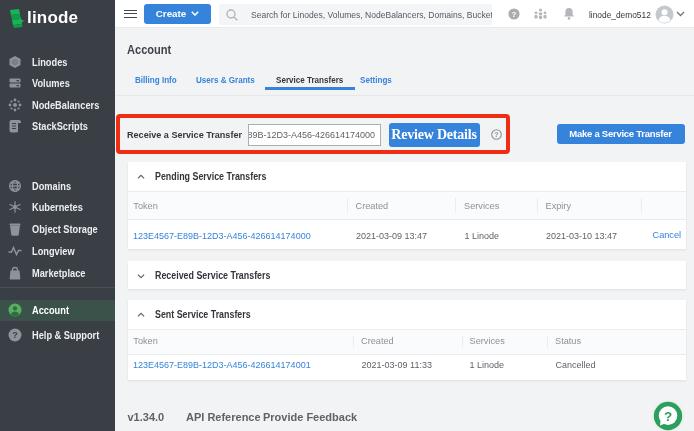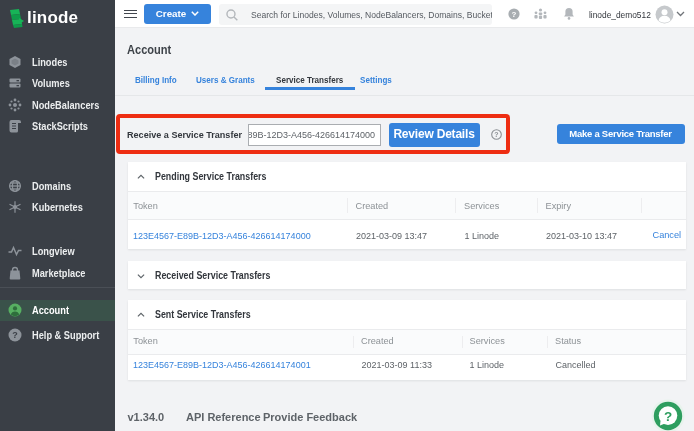--- a/index.html
+++ b/index.html
@@ -27,21 +27,21 @@
 #acct-h1 { left:126.5px; top:43px; font-size:13.5px; line-height:13px; color:#3e4349; font-weight:600; transform:scaleX(0.82); transform-origin:0 0; }
 .tab { position:absolute; top:73.5px; font-size:9.5px; font-weight:700; color:#3683dc; transform:scaleX(0.85); transform-origin:0 0; white-space:nowrap; }
 #tab-active { color:#32363c; }
 #tab-underline { left:265.3px; top:87.4px; width:89.3px; height:2.6px; background:#3683dc; }
 #tabborder { left:115px; top:95px; width:579px; height:1px; background:#e5e7e9; }
 
 #redbox { left:116px; top:113.5px; width:394px; height:40px; border:4px solid #ee2d12; border-radius:4px; }
 #rlabel { left:127px; top:128.5px; font-size:9.5px; font-weight:700; color:#32363c; transform:scaleX(0.955); transform-origin:0 0; }
 #rinput { left:248px; top:123.5px; width:133px; height:22px; background:#fff; border:1px solid #aaadb1; overflow:hidden; }
 #rinput span { position:absolute; right:5px; top:50%; transform:translateY(-50%); font-size:9px; color:#5e6368; white-space:nowrap; }
-#reviewbtn { left:388.5px; top:123px; width:91px; height:23.5px; background:#3683dc; border-radius:3px; color:#fff; font-size:12px; font-weight:700; text-align:center; line-height:23.5px; letter-spacing:-0.2px; }
+#reviewbtn { left:388.5px; top:123px; width:91px; height:23.5px; background:#3683dc; border-radius:3px; color:#fff; font-size:14px; font-weight:700; text-align:center; line-height:23.5px; letter-spacing:-0.2px;font-family:Liberation Serif, serif; }
 #makebtn { left:556.5px; top:123.5px; width:128px; height:20.5px; background:#3683dc; border-radius:3px; color:#fff; font-size:9.5px; font-weight:700; text-align:center; line-height:20.5px; letter-spacing:-0.25px; }
 
 .card { position:absolute; left:128px; width:558px; background:#fff; box-shadow:0 1px 2px rgba(50,54,60,0.10); }
 .caret { position:absolute; left:9px; width:8px; height:8px; }
 .sectitle { position:absolute; left:27.3px; font-size:10.5px; font-weight:700; color:#32363c; white-space:nowrap; transform:scaleX(0.845); transform-origin:0 0; }
 .thead { position:absolute; left:0; width:100%; background:#fafbfc; border-top:1px solid #eaebed; border-bottom:1px solid #eaebed; }
 .th { position:absolute; font-size:9.2px; color:#8d9296; white-space:nowrap; }
 .td { position:absolute; font-size:9px; color:#5e6368; white-space:nowrap; }
 .tlink { color:#3683dc; }
 .vsep { position:absolute; top:6px; bottom:6px; width:1px; background:#ededef; }
@@ -125,20 +125,27 @@
             <line x1="7" y1="7" x2="7" y2="1.2"></line>
             <line x1="7" y1="7" x2="12.5" y2="4.2"></line>
             <line x1="7" y1="7" x2="12.5" y2="9.8"></line>
             <line x1="7" y1="7" x2="7" y2="12.8"></line>
             <line x1="7" y1="7" x2="1.5" y2="9.8"></line>
             <line x1="7" y1="7" x2="1.5" y2="4.2"></line>
           </g>
         </g>
       </svg>
     <span class="lb">Kubernetes</span>
+  </div>
+  <div class="navitem" style="top:218.5px">
+    <svg class="ic" viewBox="0 0 14 14">
+        <path d="M2 3.5 h10 l-1.2 9 a1.5 1.5 0 0 1 -1.5 1.3 h-4.6 a1.5 1.5 0 0 1 -1.5 -1.3z" fill="#8d939a"></path>
+        <rect x="1.5" y="1.5" width="11" height="2" rx="1" fill="#8d939a"></rect>
+      </svg>
+    <span class="lb">Object Storage</span>
   </div>
   <div class="navitem" style="top:240px">
     <svg class="ic" viewBox="0 0 14 14">
         <polyline points="0.5,8 3.5,8 5.5,3.5 8.5,10.5 10.5,6.5 13.5,6.5" stroke="#8d939a" stroke-width="1.5" fill="none"></polyline>
       </svg>
     <span class="lb">Longview</span>
   </div>
   <div class="navitem" style="top:262px">
     <svg class="ic" viewBox="0 0 14 14">
         <path d="M2.5 4.5 h9 l0.8 8 a1 1 0 0 1 -1 1 h-8.6 a1 1 0 0 1 -1 -1z" fill="#8d939a"></path>

